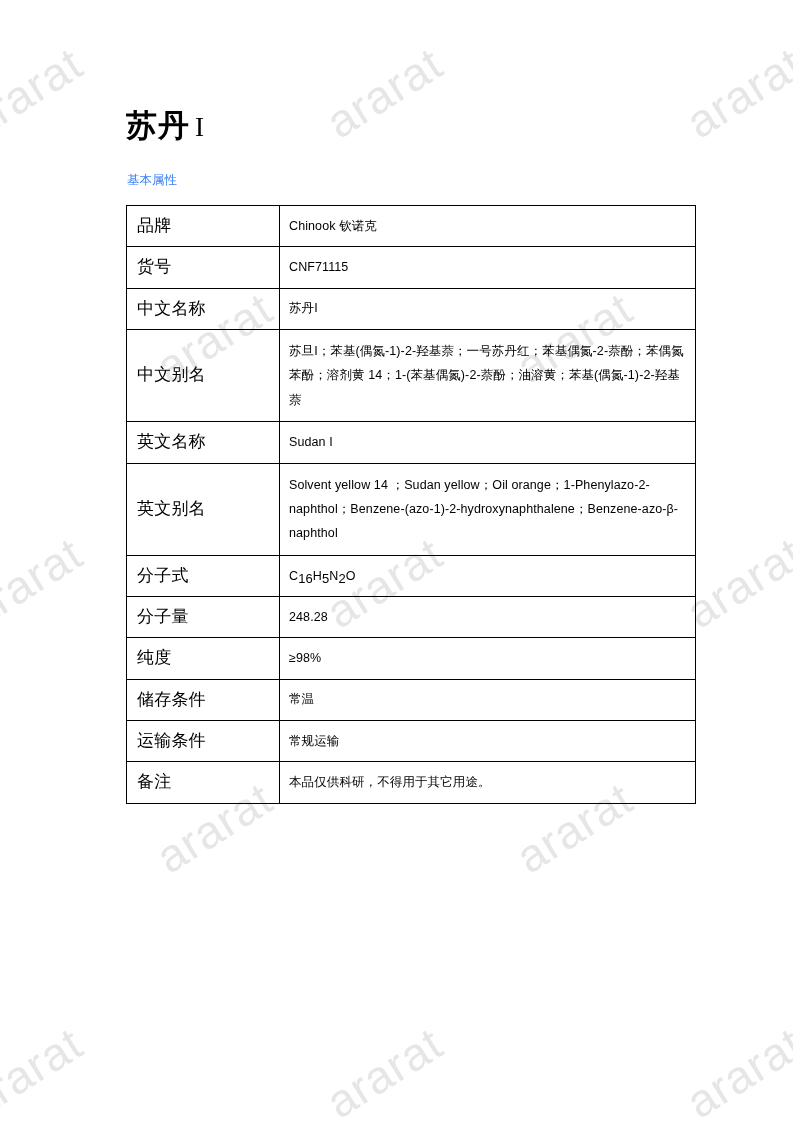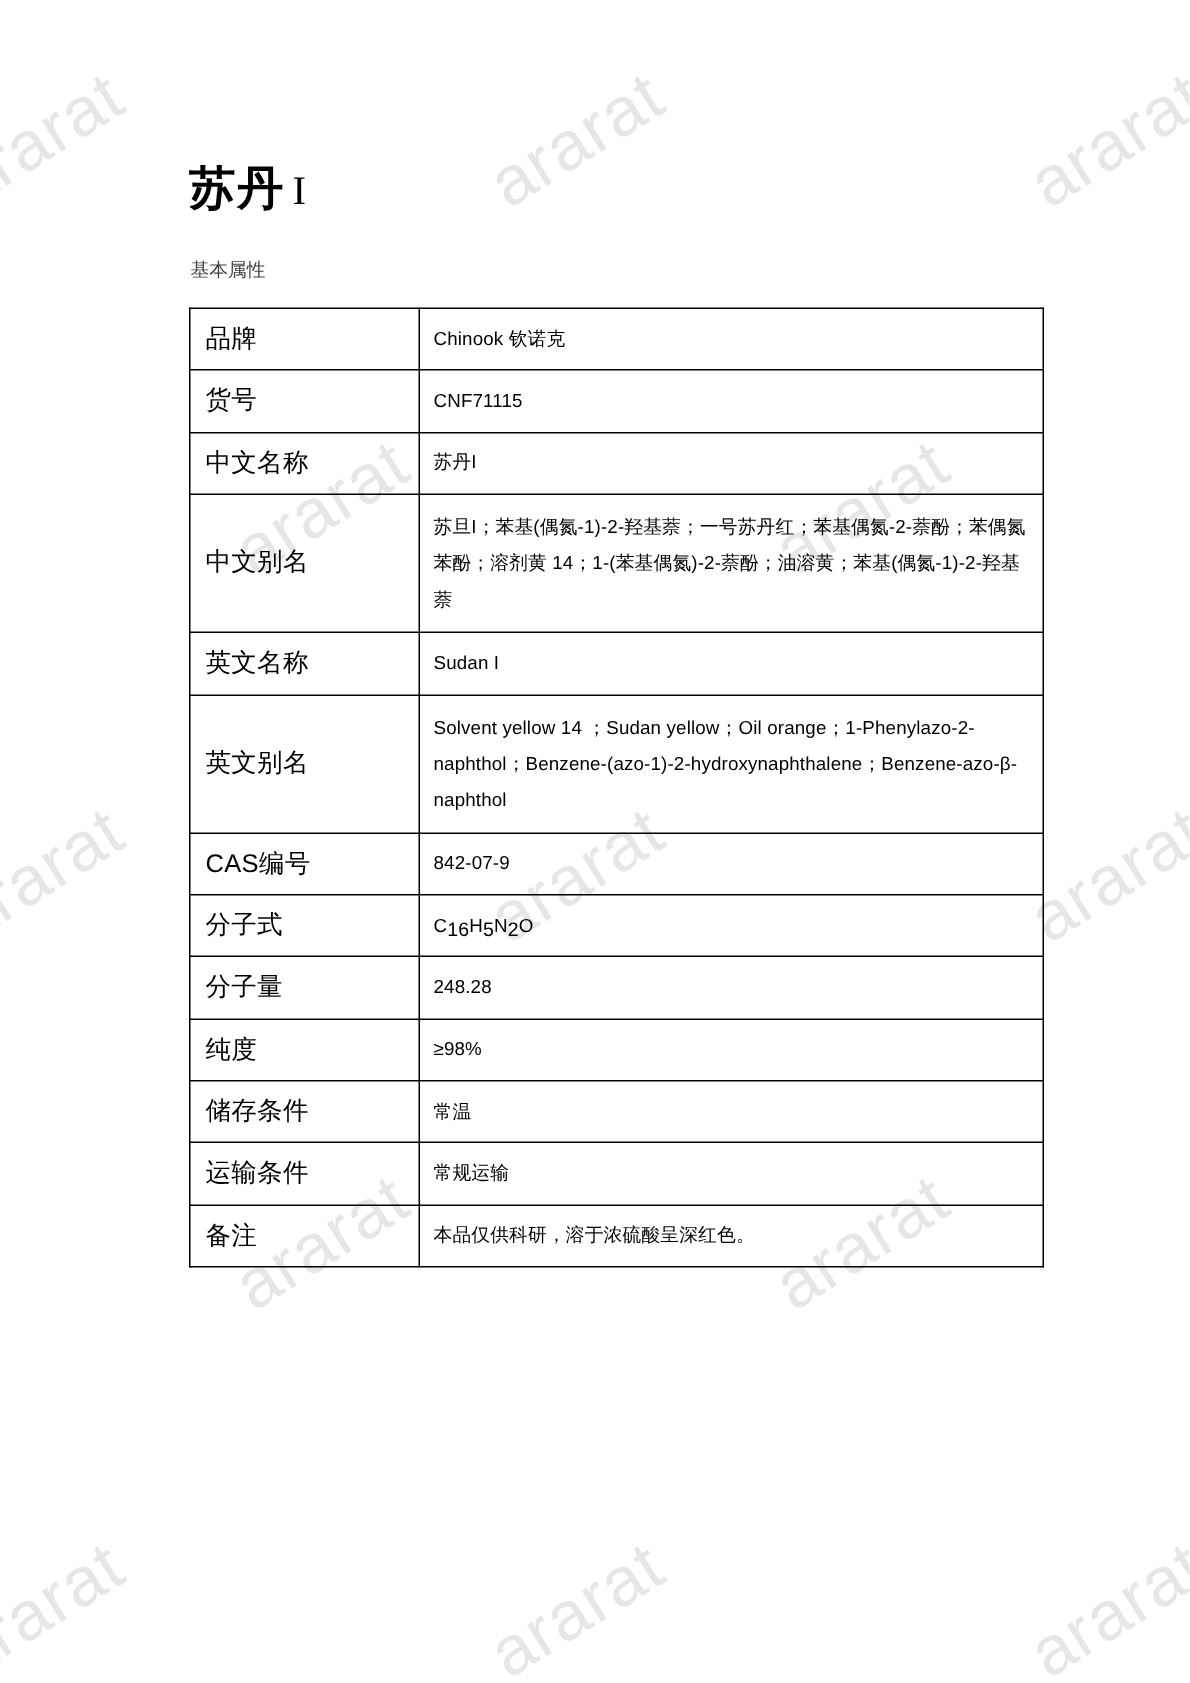--- a/index.html
+++ b/index.html
@@ -57,21 +57,21 @@
     font-size: 27px;
     padding-left: 5px;
   }
 
   #section-subtitle {
     position: absolute;
     left: 113px;
     top: 172px;
     font-size: 12.5px;
     font-weight: 400;
-    color: #404040;
+    color: #3b82f6;
   }
 
   #props-table {
     position: absolute;
     left: 112px;
     top: 205px;
     width: 569px;
     border-collapse: collapse;
     table-layout: fixed;
     background: transparent;
@@ -182,28 +182,20 @@
         <tr class="row-tall">
           <td>
             <div class="cell-label">英文别名</div>
           </td>
           <td>
             <div class="cell-value tall">Solvent yellow 14 ；Sudan yellow；Oil orange；1-Phenylazo-2-naphthol；Benzene-(azo-1)-2-hydroxynaphthalene；Benzene-azo-β-naphthol</div>
           </td>
         </tr>
         <tr>
           <td>
-            <div class="cell-label">CAS编号</div>
-          </td>
-          <td>
-            <div class="cell-value">842-07-9</div>
-          </td>
-        </tr>
-        <tr>
-          <td>
             <div class="cell-label">分子式</div>
           </td>
           <td>
             <div class="cell-value"><span>C</span><sub>16</sub><span>H</span><sub>5</sub><span>N</span><sub>2</sub><span>O</span></div>
           </td>
         </tr>
         <tr>
           <td>
             <div class="cell-label">分子量</div>
           </td>
@@ -233,19 +225,19 @@
           </td>
           <td>
             <div class="cell-value">常规运输</div>
           </td>
         </tr>
         <tr>
           <td>
             <div class="cell-label">备注</div>
           </td>
           <td>
-            <div class="cell-value">本品仅供科研，溶于浓硫酸呈深红色。</div>
+            <div class="cell-value">本品仅供科研，不得用于其它用途。</div>
           </td>
         </tr>
       </tbody>
   </table>
 
 </div>
 
 </body></html>

